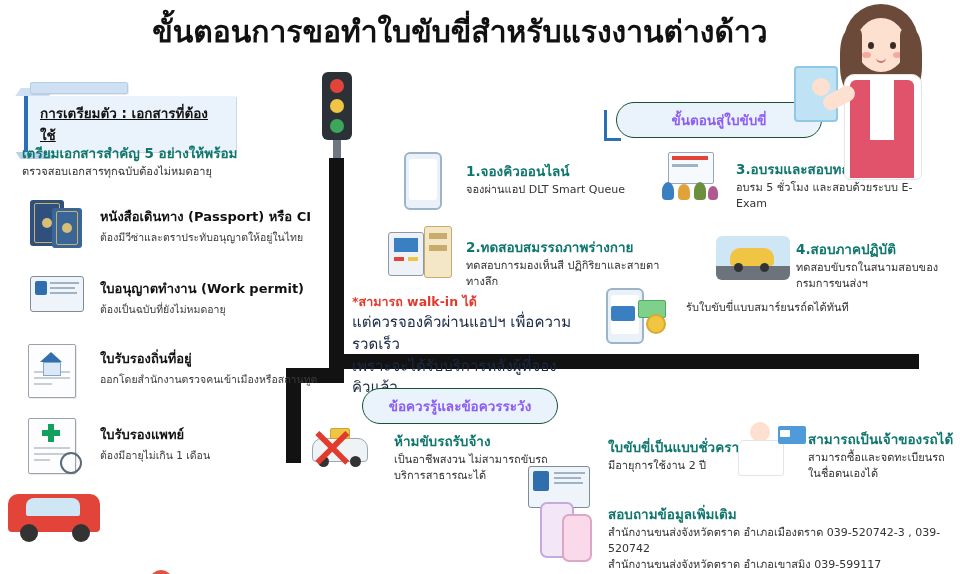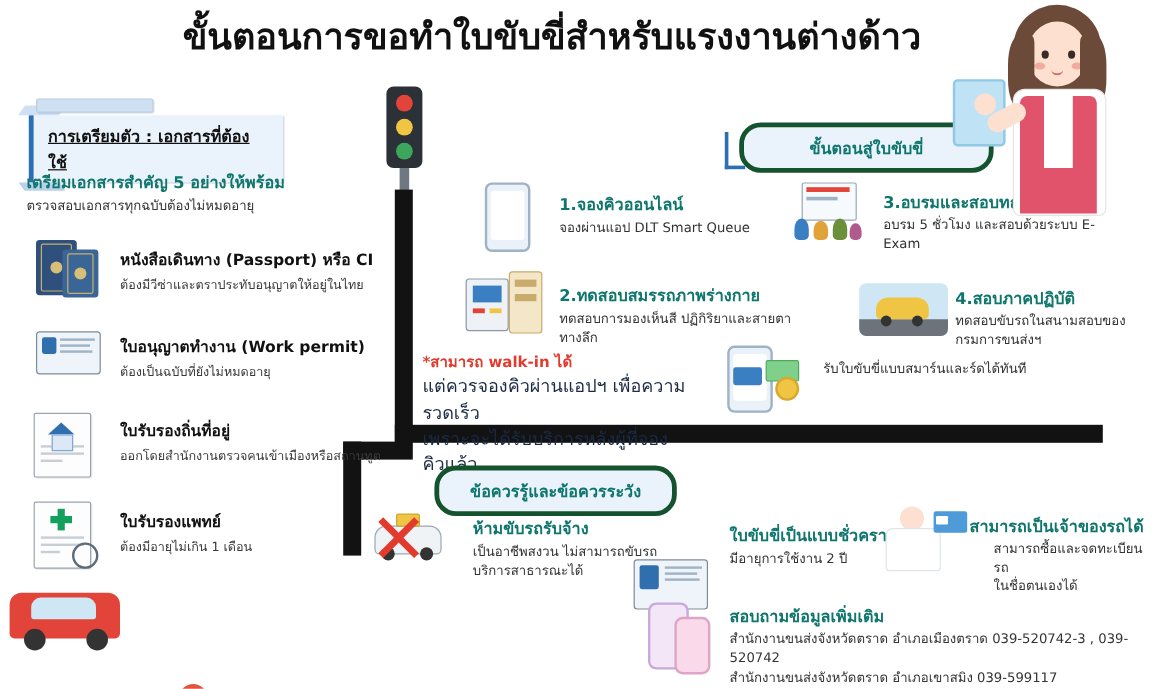--- a/index.html
+++ b/index.html
@@ -29,22 +29,22 @@
   }
   .pill.ribbon:before{
     content:"";position:absolute;left:-10px;top:-8px;width:34px;height:8px;
     background:#cfe0f2;transform:skewX(-35deg);
   }
   .pill.ribbon:after{
     content:"";position:absolute;left:-10px;bottom:-7px;width:34px;height:7px;
     background:#b9d2ea;transform:skewX(35deg);
   }
   .pill-round{
-    position:absolute;background:#eaf2fb;border:4px solid #14532d;
-    border-radius:18px;color:#0f766e;font-weight:bold;font-size:13.5px;
+    position:absolute;background:#eaf2fb;border:1px solid #14532d;
+    border-radius:18px;color:#8b5cf6;font-weight:bold;font-size:13.5px;
     padding:6px 22px;text-align:center;
   }
   .pill-tail{
     position:absolute;border-left:3px solid #2b6fb5;border-bottom:3px solid #2b6fb5;
   }
 
   
   .pipe{position:absolute;background:#121212;}
 
   
@@ -264,21 +264,21 @@
   </div>
   <div>
     <div style="position:absolute;left:716px;top:236px;width:74px;height:44px;background:#cfe7f5;border-radius:6px;"></div>
     <div style="position:absolute;left:716px;top:266px;width:74px;height:14px;background:#6d737a;border-radius:0 0 6px 6px;"></div>
     <div class="carbody" style="left:730px;top:248px;width:44px;height:18px;background:#f0c544;"></div>
     <div class="wheel" style="left:734px;top:263px;width:9px;height:9px;"></div>
     <div class="wheel" style="left:760px;top:263px;width:9px;height:9px;"></div>
   </div>
 
   <div class="blk" style="left:686px;top:298px;width:210px;">
-    <div class="p">รับใบขับขี่แบบสมาร์นและร์ดได้ทันที</div>
+    <div class="p">รับใบขับขี่แบบสมาร์ยนรถ์ดได้ทันที</div>
   </div>
   <div>
     <div class="phone" style="left:606px;top:288px;width:34px;height:52px;background:#eaf1f8;">
       <div class="scr"></div>
     </div>
     <div class="tick-blue" style="left:611px;top:306px;width:24px;height:15px;background:#3a7fc1;"></div>
     <div class="bill" style="left:638px;top:300px;width:26px;height:16px;"></div>
     <div class="coin" style="left:646px;top:314px;width:16px;height:16px;"></div>
   </div>
 
@@ -311,21 +311,21 @@
   </div>
   <div class="idcard" style="left:528px;top:430px;width:60px;height:40px;">
     <div class="ph" style="width:16px;height:20px;"></div>
     <div class="l1" style="left:25px;"></div>
       <div class="l2" style="left:25px;"></div>
       <div class="l3" style="left:25px;"></div>
   </div>
 
   <div class="blk" style="left:808px;top:430px;width:150px;">
     <div class="h">สามารถเป็นเจ้าของรถได้</div>
-    <div class="p" style="white-space:pre-line;margin-left:20px;">สามารถซื้อและจดทะเบียนรถ
+    <div class="p" style="white-space:pre-line;">สามารถซื้อและจดทะเบียนรถ
 ในชื่อตนเองได้</div>
   </div>
   <div>
     <div class="doc-head" style="left:750px;top:422px;width:20px;height:20px;"></div>
     <div class="doc-coat" style="left:738px;top:440px;width:44px;height:34px;"></div>
     <div class="tick-blue" style="left:778px;top:426px;width:28px;height:18px;"></div>
     <div style="position:absolute;left:780px;top:430px;width:10px;height:7px;background:#ffffff;border-radius:1px;"></div>
   </div>
 
   <div class="blk" style="left:608px;top:505px;width:348px;">

